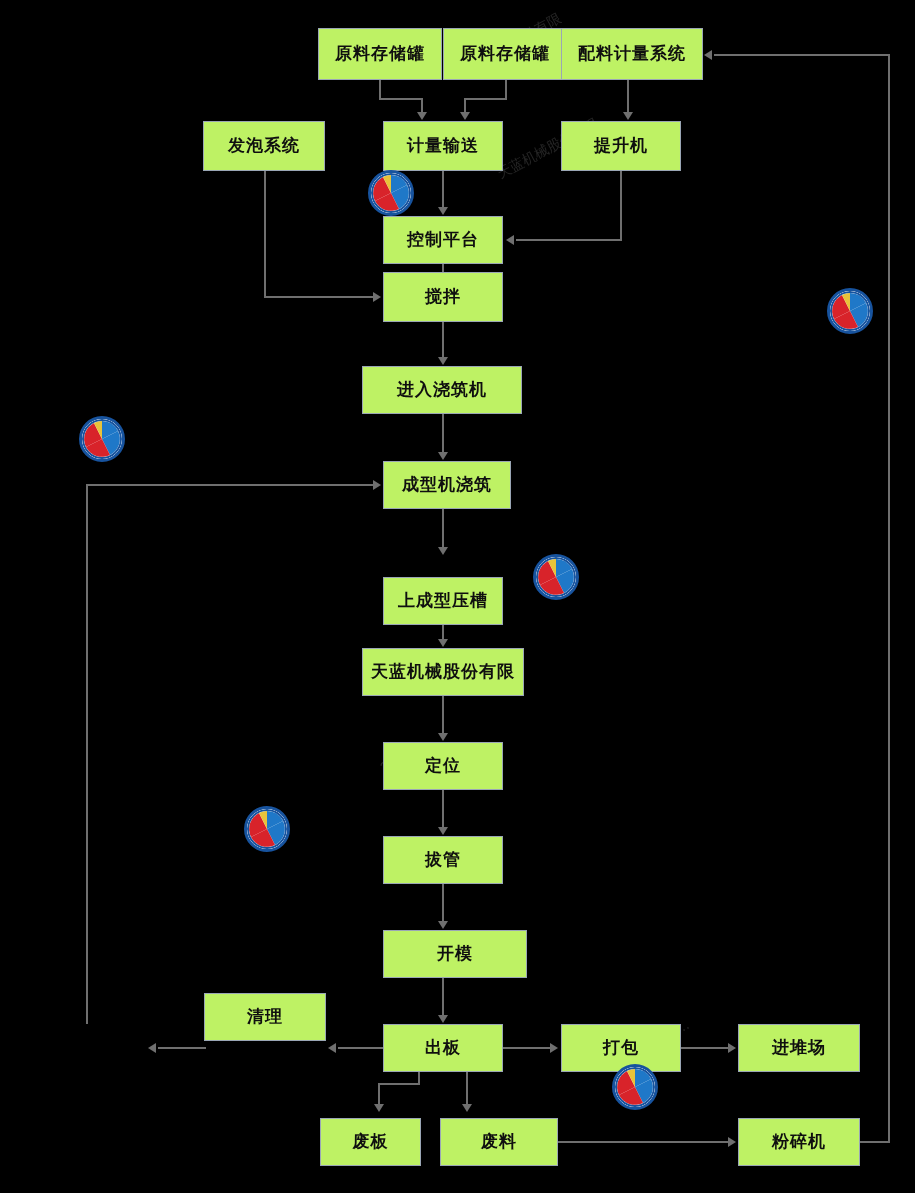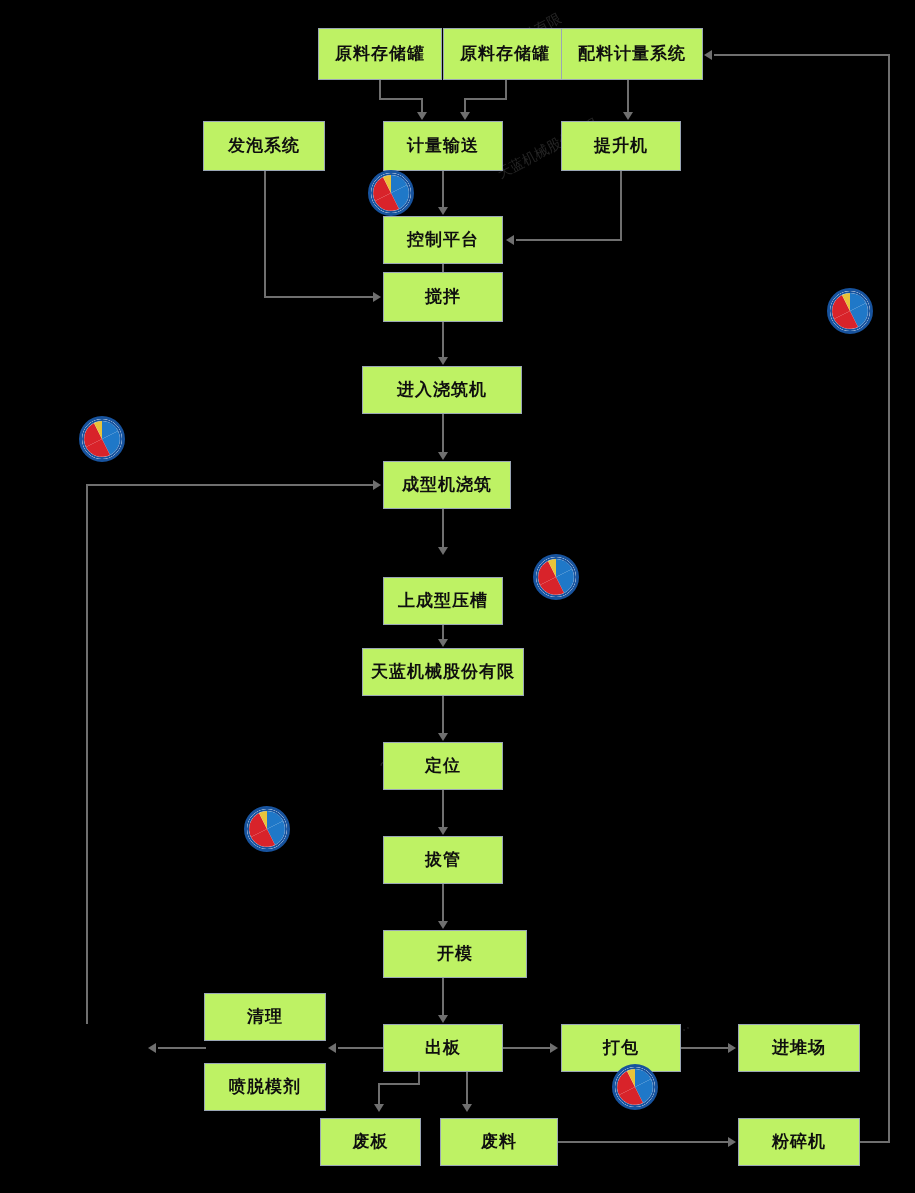--- a/index.html
+++ b/index.html
@@ -217,23 +217,20 @@
   <div class="node" style="left:383px; top:930px; width:144px; height:48px;">
       <span>开模</span>
     </div>
   <div class="node" style="left:383px; top:1024px; width:120px; height:48px;">
       <span>出板</span>
     </div>
 
   <div class="node" style="left:204px; top:993px; width:122px; height:48px;">
       <span>清理</span>
     </div>
-  <div class="node" style="left:204px; top:1063px; width:122px; height:48px;">
-      <span>喷脱模剂</span>
-    </div>
 
   <div class="node" style="left:561px; top:1024px; width:120px; height:48px;">
       <span>打包</span>
     </div>
   <div class="node" style="left:738px; top:1024px; width:122px; height:48px;">
       <span>进堆场</span>
     </div>
 
   <div class="node" style="left:320px; top:1118px; width:101px; height:48px;">
       <span>废板</span>

